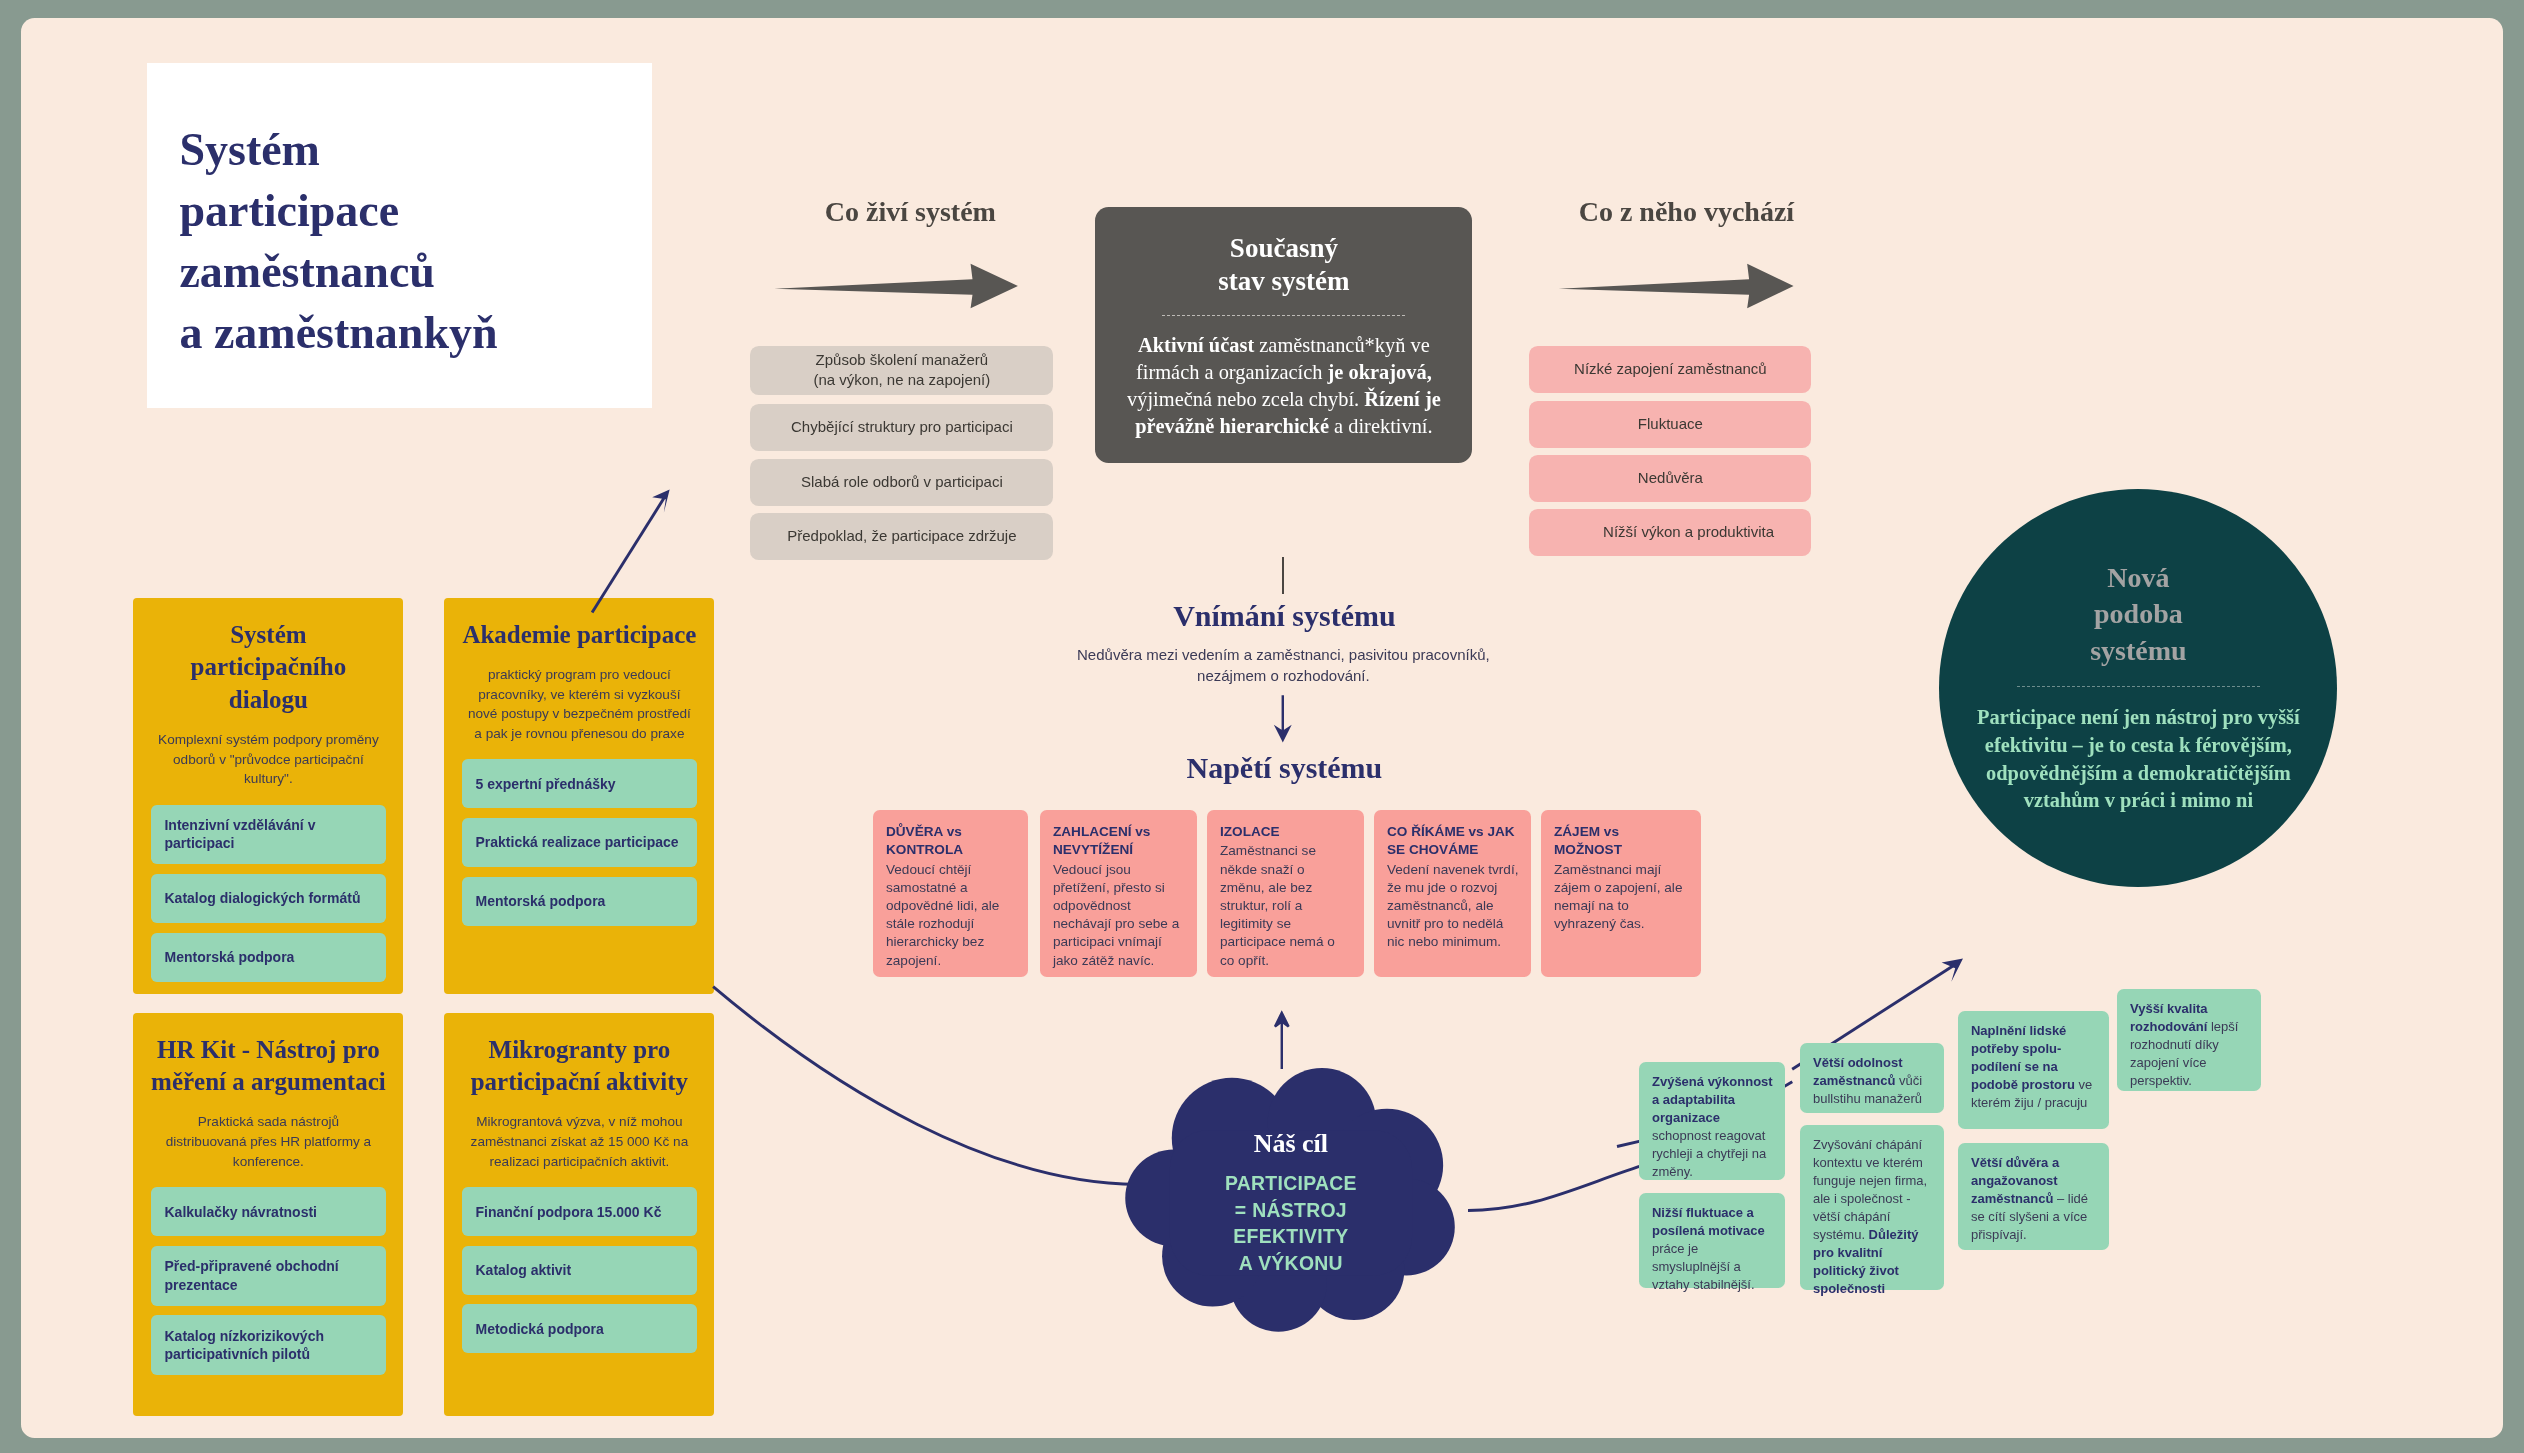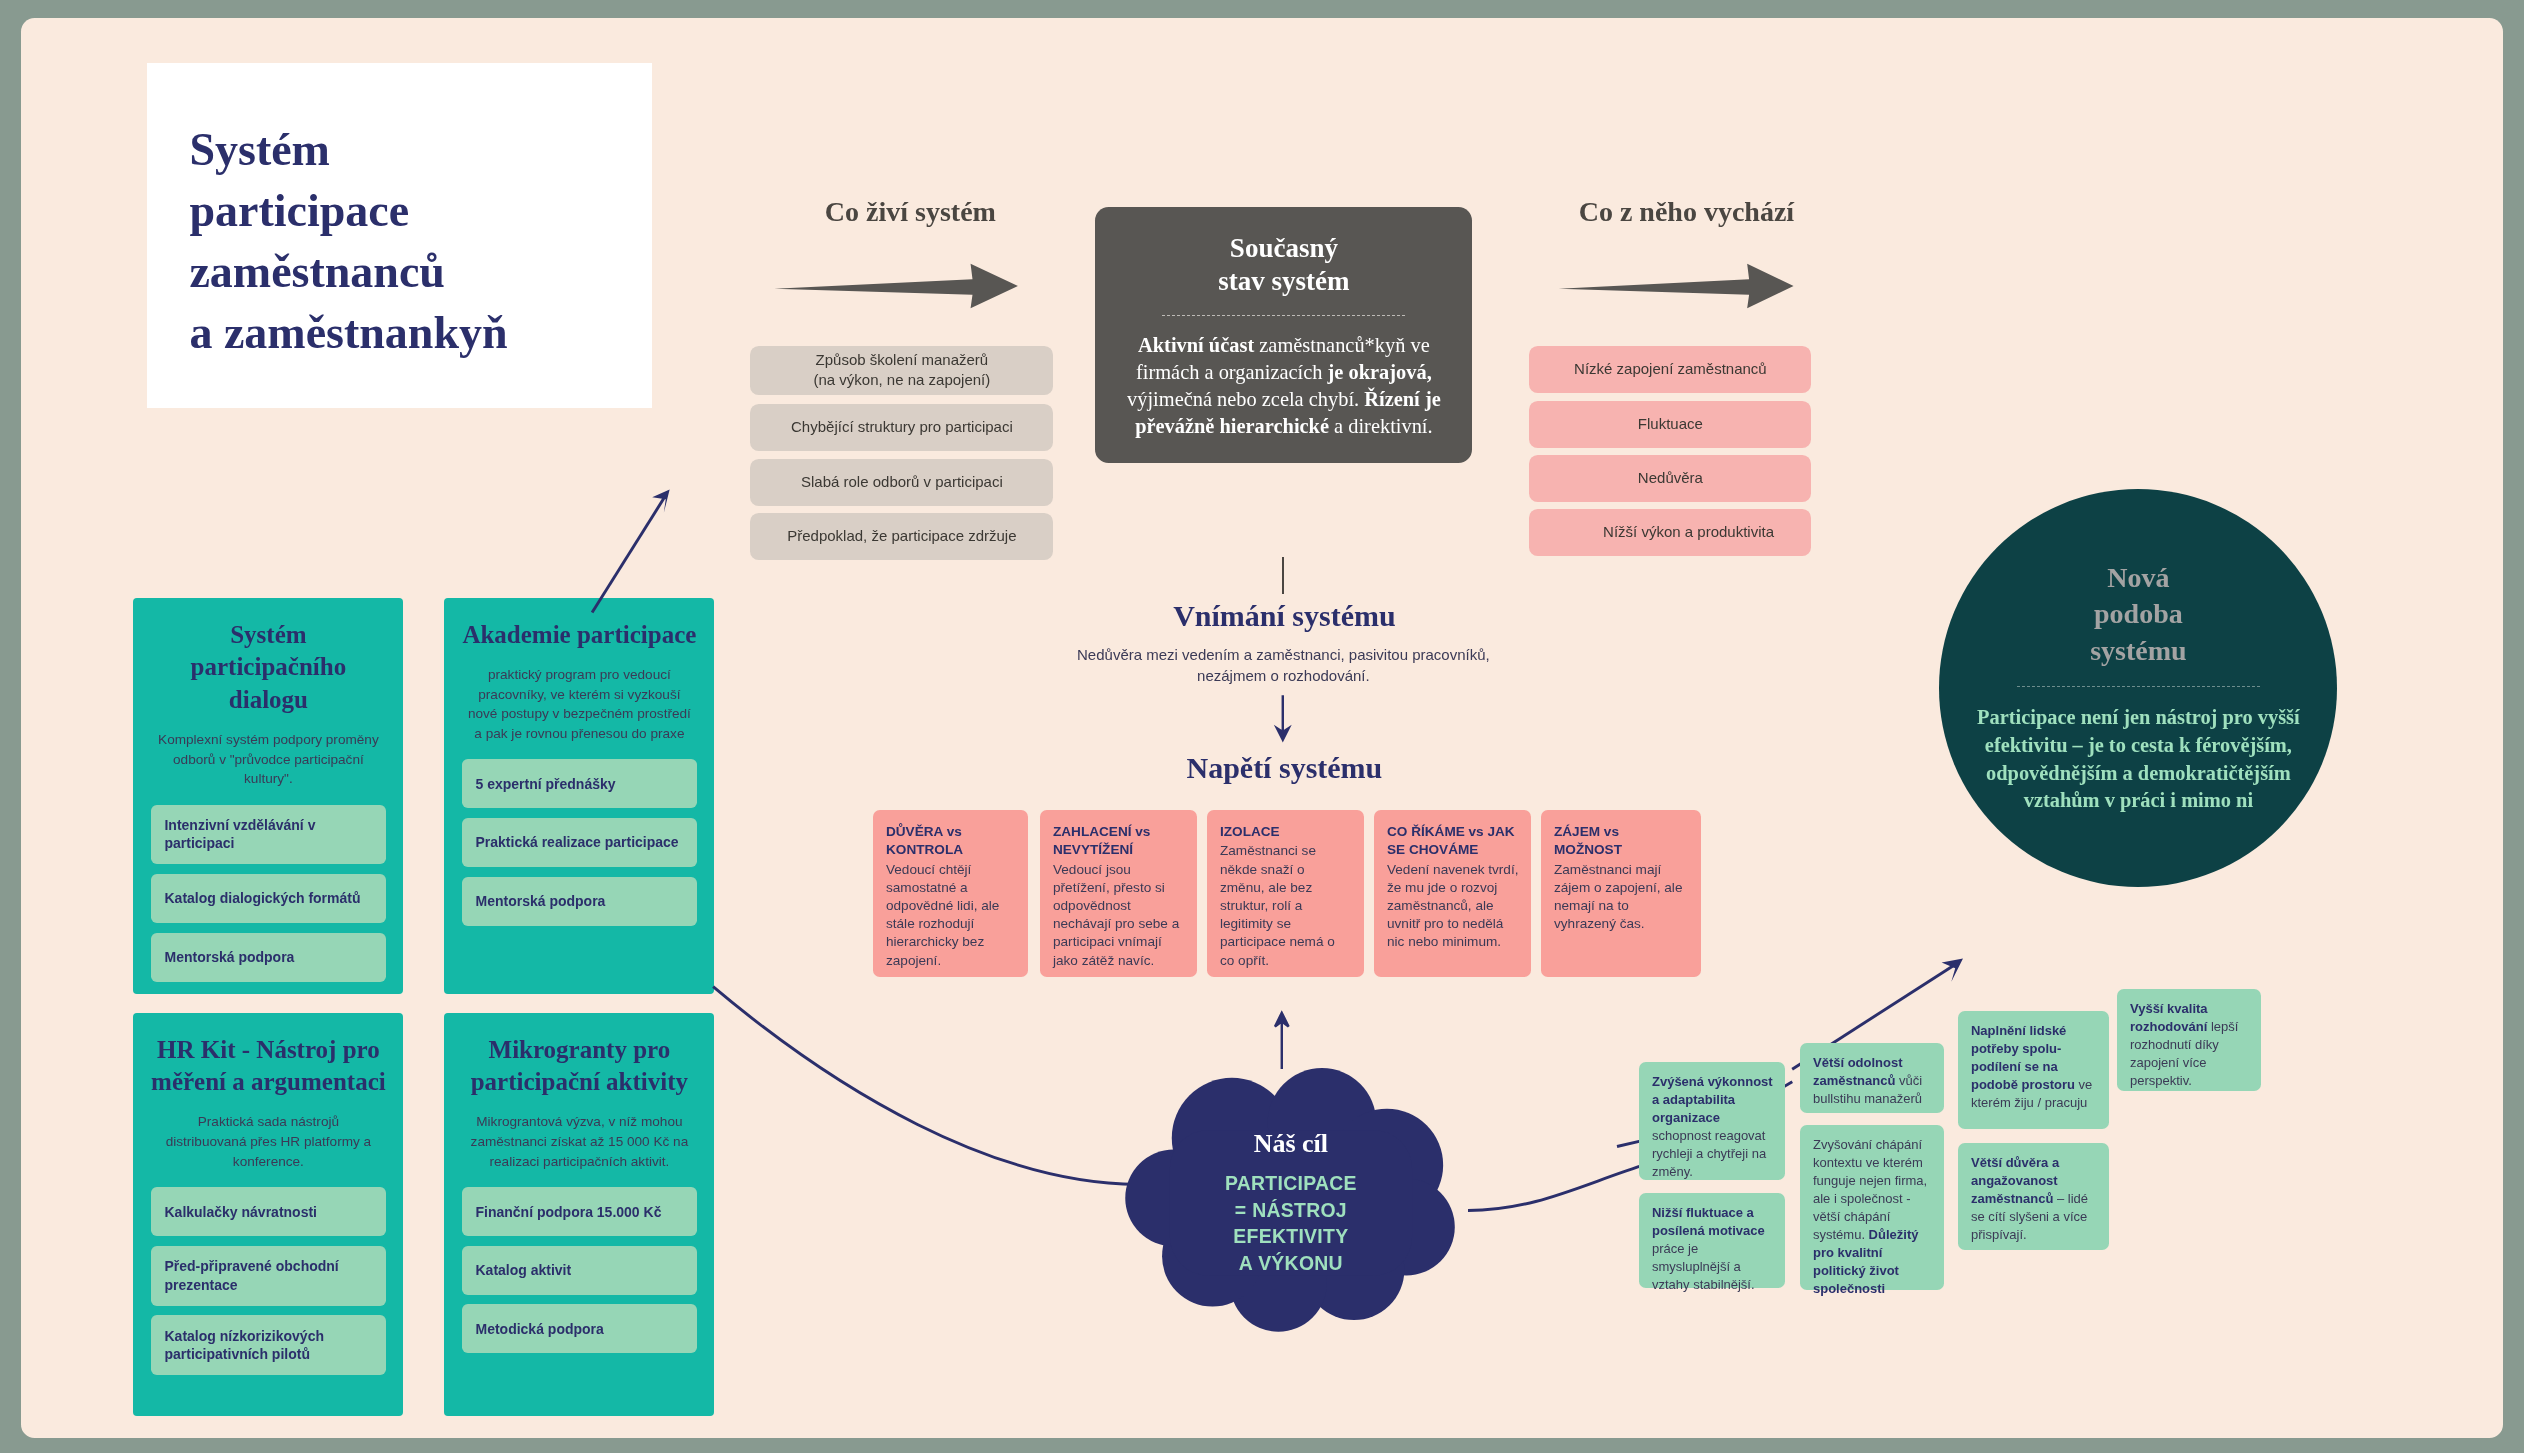--- a/index.html
+++ b/index.html
@@ -23,21 +23,21 @@
     position: absolute; left: 126px; top: 45px;
     width: 505px; height: 345px;
     background: #ffffff;
   }
   .title-card h1 {
     font-family: "Liberation Serif", serif;
     font-weight: bold;
     font-size: 46px;
     line-height: 1.33;
     color: #2b2f6b;
-    padding: 56px 0 0 42px;
+    padding: 56px 0 0 32px;
   }
 
   
   .sec-head {
     position: absolute;
     font-family: "Liberation Serif", serif;
     font-weight: bold;
     font-size: 28px;
     color: #4a4641;
     text-align: center;
@@ -124,21 +124,21 @@
     color: #2b2f6b;
     font-size: 13.6px;
     line-height: 1.34;
   }
   .tension .t-title { font-weight: bold; display: block; margin-bottom: 1px; }
   .tension .t-body { color: #3b3a56; }
 
   
   .prog {
     position: absolute;
-    background: #14b8a6;
+    background: #eab308;
     border-radius: 3.9px;
     padding: 21.4px 17.5px 17.5px;
     text-align: center;
   }
   .prog h3 {
     font-family: "Liberation Serif", serif;
     font-weight: bold;
     font-size: 25px;
     line-height: 1.3;
     color: #2b2f6b;

